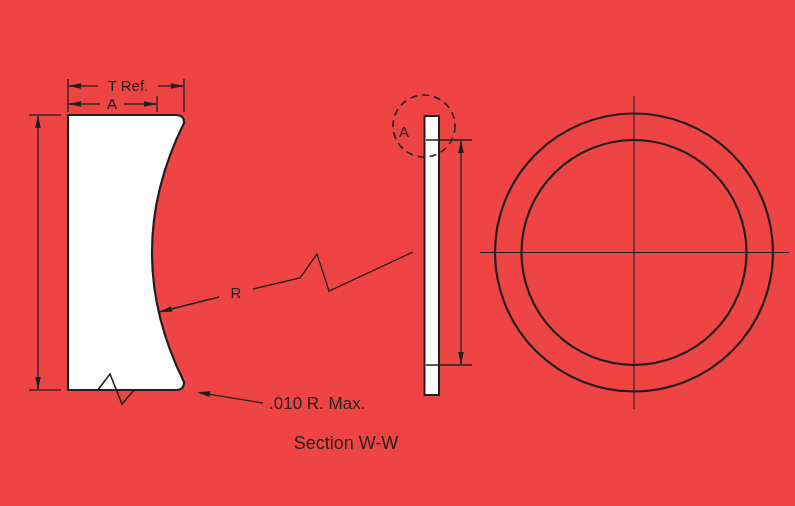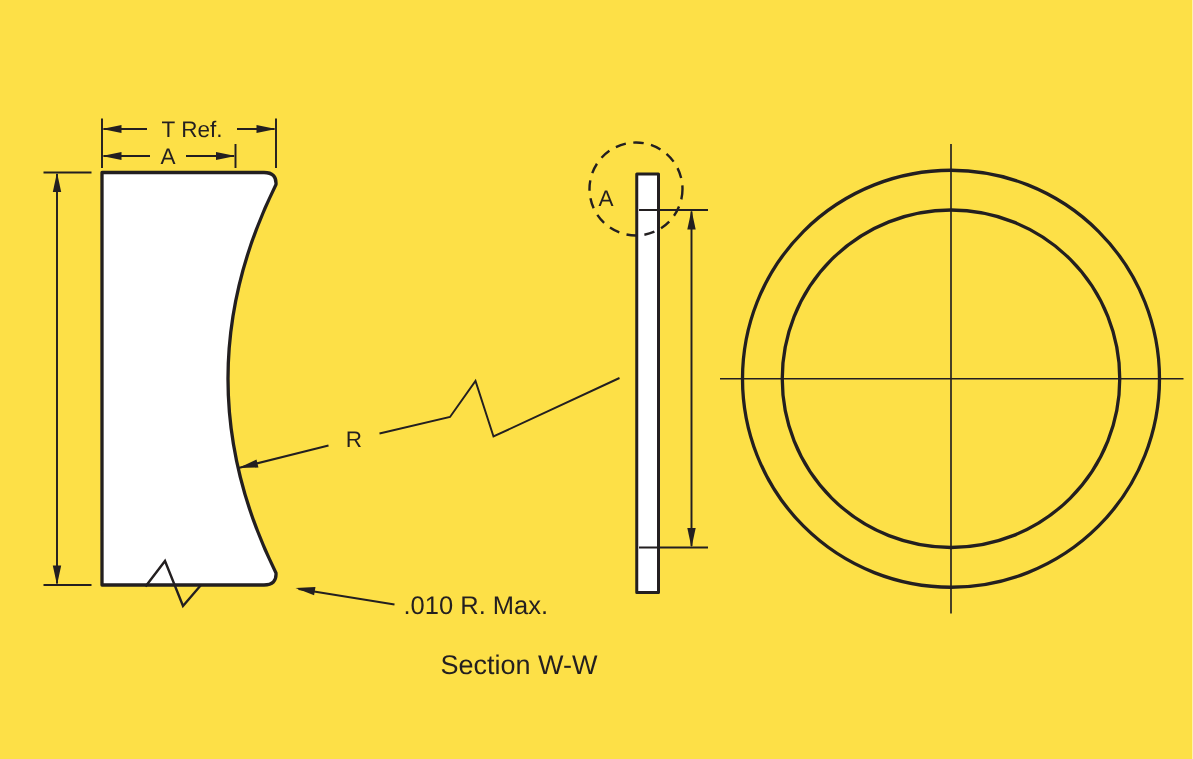--- a/index.html
+++ b/index.html
@@ -1,20 +1,20 @@
 <!DOCTYPE html>
 <html><head>
 <meta charset="utf-8">
 <style>
   html, body { margin: 0; padding: 0; background: #ffffff; }
   .canvas {
     position: relative;
     width: 795px;
     height: 506px;
-    background: #fde047;
+    background: #ef4444;
     overflow: hidden;
   }
   svg { display: block; }
 
   
   .ln    { stroke: #231f20; fill: none; stroke-linecap: butt; stroke-linejoin: miter; }
   .fillw { stroke: #231f20; fill: #ffffff; stroke-linejoin: round; }
   .w11 { stroke-width: 1.1; }
   .w13 { stroke-width: 1.3; }
   .w16 { stroke-width: 1.6; }

